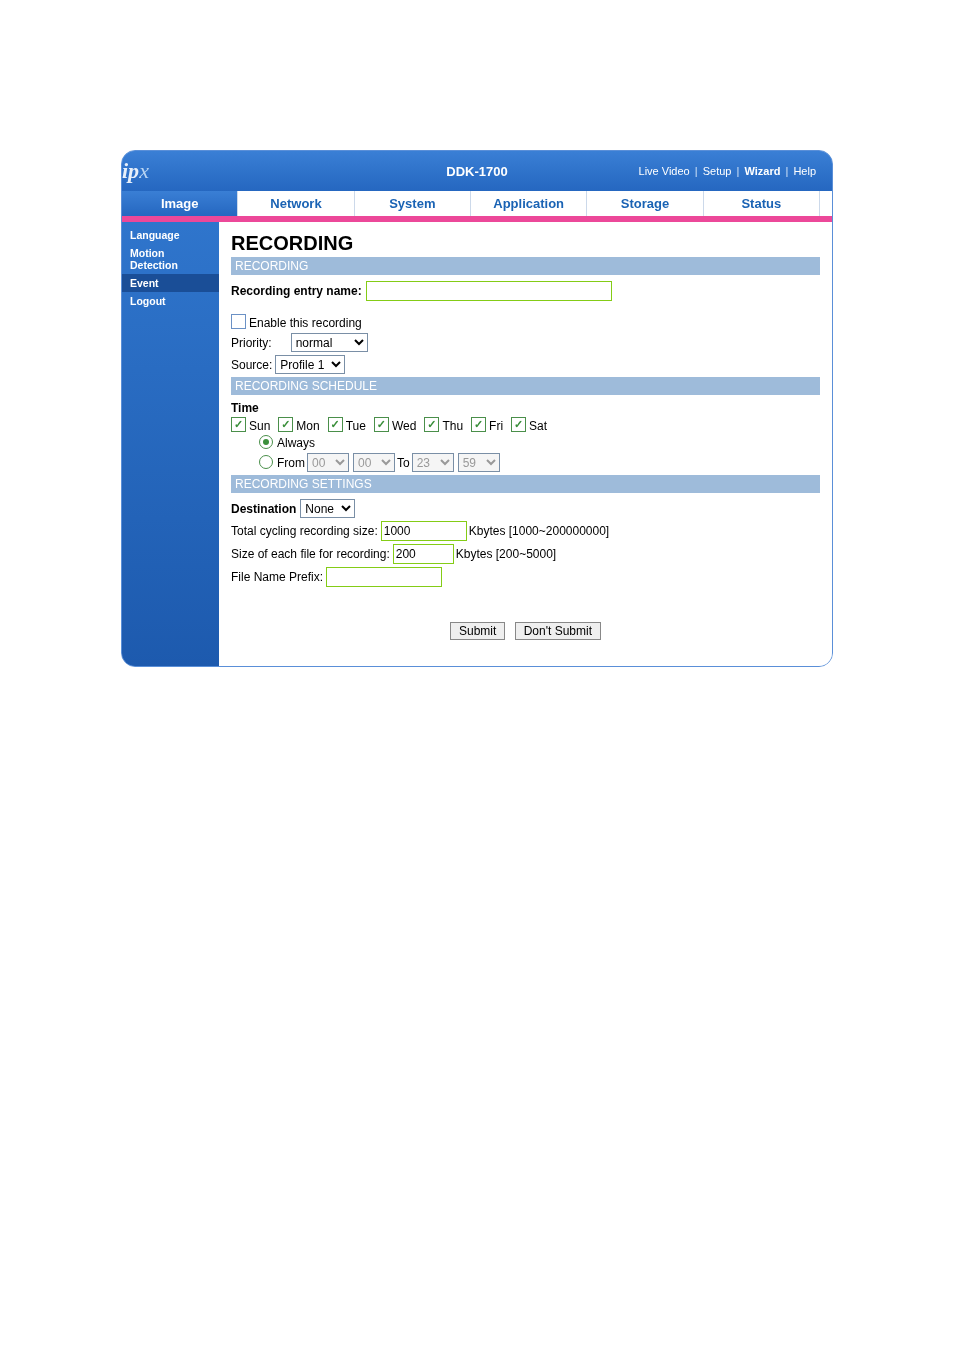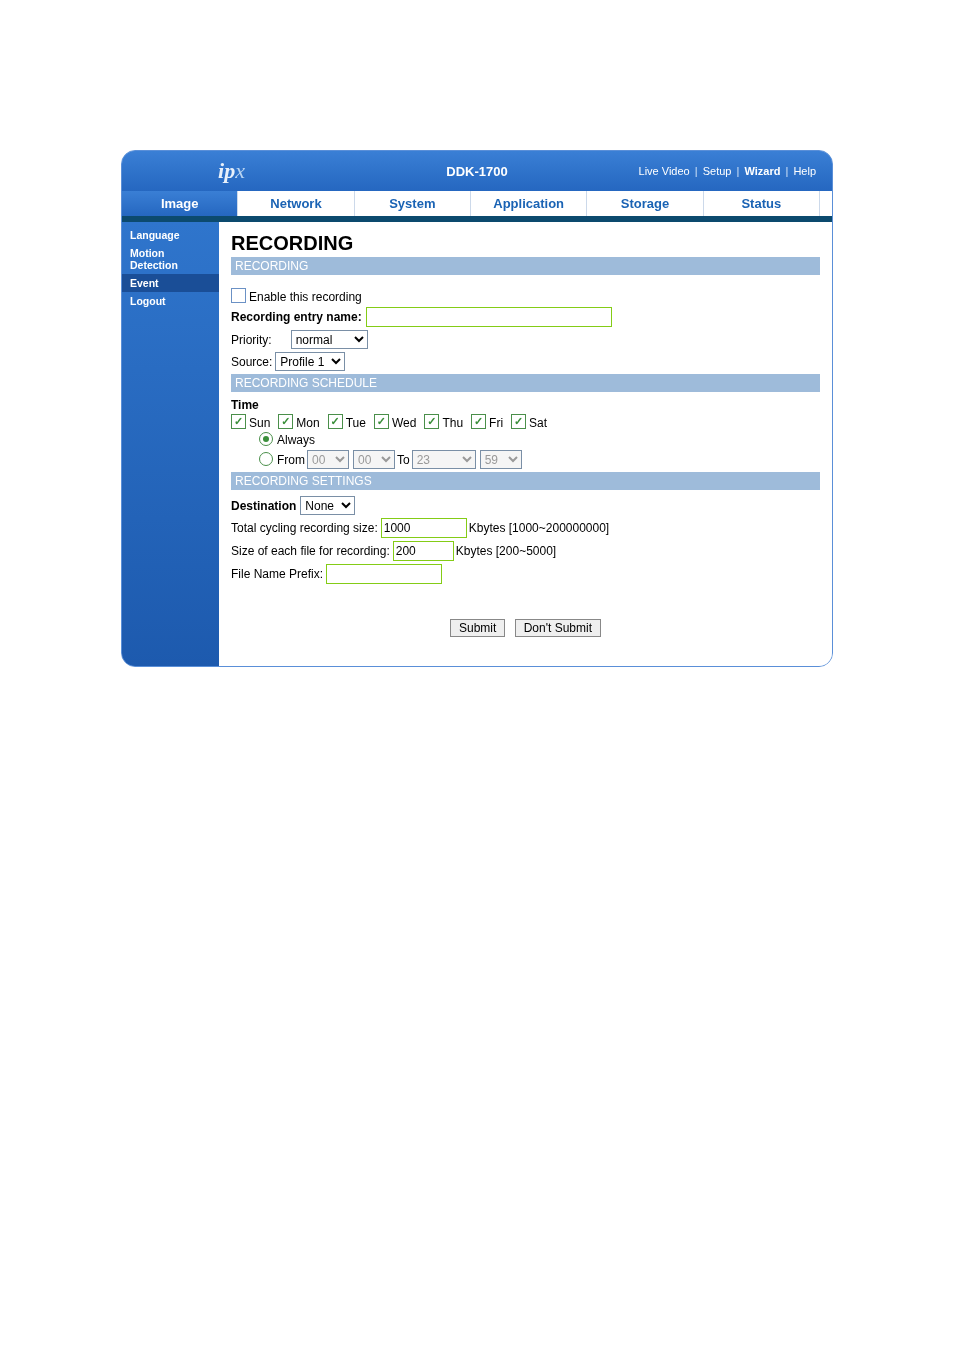--- a/index.html
+++ b/index.html
@@ -21,27 +21,26 @@
   .header {
     background: linear-gradient(#3a7fd5, #2567c0);
     height: 40px;
     position: relative;
     display: flex;
     align-items: center;
     color: #fff;
   }
   .logo {
     width: 100px;
-    text-align: right;
+    text-align: left;
     font-family: "Times New Roman", serif;
     font-style: italic;
     font-size: 22px;
     font-weight: bold;
     color: #e8f0fa;
-    padding-left: 23px;
   }
   .logo .x {
     font-style: italic;
     color: #b8d4f2;
     font-weight: normal;
   }
   .title {
     flex: 0 0 auto;
     position: absolute;
     left: 50%;
@@ -59,21 +58,21 @@
   .header-links span {
     cursor: pointer;
   }
   .header-links .sep {
     margin: 0 2px;
     color: #cfe2f7;
   }
   .tabs {
     display: flex;
     background: #fff;
-    border-bottom: 6px solid #0c4a6e;
+    border-bottom: 6px solid #ec4899;
   }
   .tab {
     flex: 1;
     text-align: center;
     padding: 5px 0;
     font-size: 13px;
     font-weight: bold;
     color: #1a63b4;
     border-right: 1px solid #ccd9ea;
     cursor: pointer;
@@ -253,28 +252,28 @@
       <a>Language</a>
       <a>Motion Detection</a>
       <a class="current">Event</a>
       <a>Logout</a>
     </div>
 
     <div class="content">
       <div class="h-title">RECORDING</div>
       <div class="section-bar">RECORDING</div>
 
+      <div class="row">
+        <span class="row-b">Recording entry name:</span>
+        <input type="text" style="width: 240px; margin-left: 4px;" value="">
+      </div>
+
       <div class="row" style="margin-top:14px">
         <span class="chk unchecked"></span>
         <span>Enable this recording</span>
-      </div>
-
-      <div class="row">
-        <span class="row-b">Recording entry name:</span>
-        <input type="text" style="width: 240px; margin-left: 4px;" value="">
       </div>
 
       <div class="row">
         <span>Priority:</span>
         <select style="width:77px;margin-left:19px">
           <option>normal</option>
         </select>
       </div>
 
       <div class="row">
@@ -309,21 +308,21 @@
         <span class="radio checked"></span>
         <span>Always</span>
       </div>
 
       <div class="row indent">
         <span class="radio"></span>
         <span>From</span>
         <select class="disabled small-gap" style="width:42px"><option>00</option></select>
         <select class="disabled small-gap" style="width:42px"><option>00</option></select>
         <span>To</span>
-        <select class="disabled small-gap" style="width:64px"><option>23</option></select>
+        <select class="disabled small-gap" style="width:42px"><option>23</option></select>
         <select class="disabled small-gap" style="width:42px"><option>59</option></select>
       </div>
 
       <div class="section-bar">RECORDING SETTINGS</div>
 
       <div class="row">
         <span class="row-b">Destination</span>
         <select style="width:55px;margin-left:4px">
           <option>None</option>
         </select>

